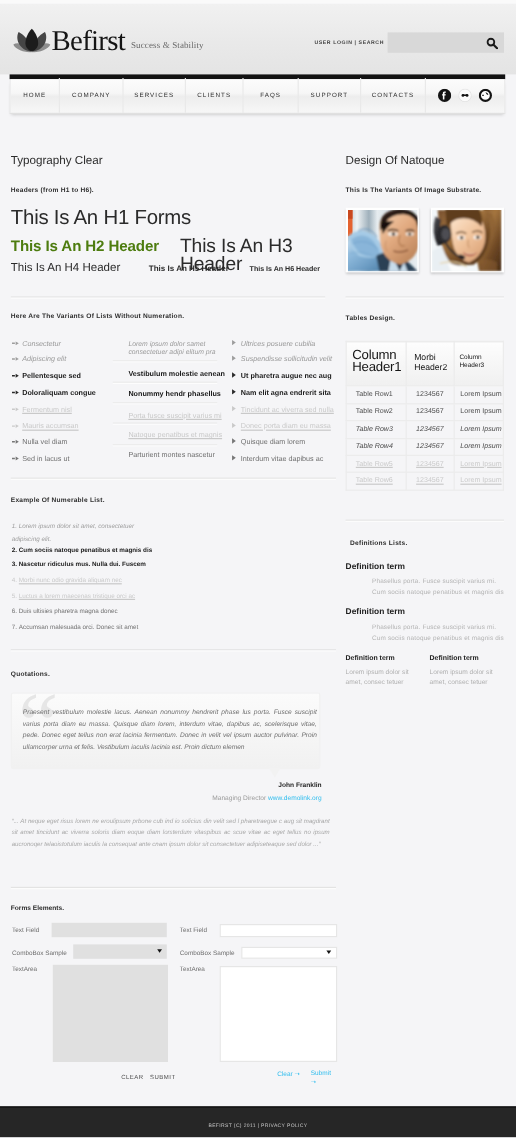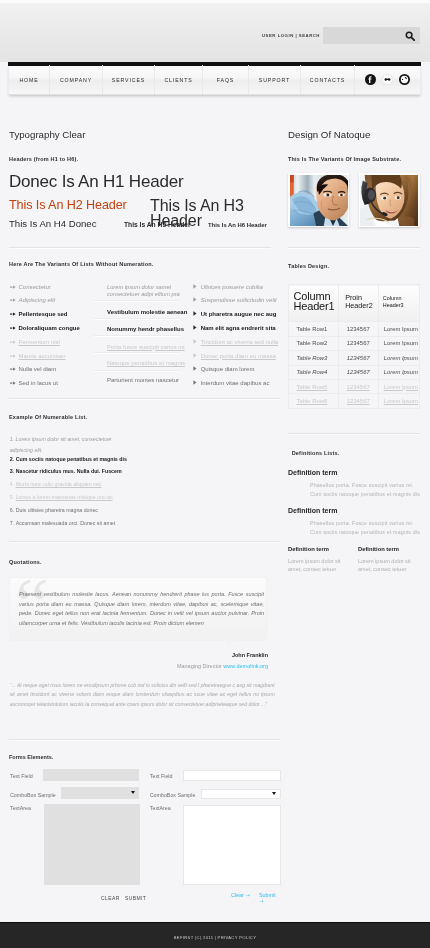--- a/index.html
+++ b/index.html
@@ -26,21 +26,21 @@
 .sicon{width:11px;height:11px;display:block;line-height:0}
 
 
 .colL{position:absolute;left:9px;top:103px;width:271px}
 .colR{position:absolute;left:288px;top:103px;width:132px}
 .sect-title{font-size:9.7px;color:#2b2b2b;letter-spacing:0;font-weight:normal;line-height:13px}
 .cap{font-size:5.5px;font-weight:bold;color:#2e2e2e;letter-spacing:0.2px;line-height:8px}
 
 
 .h1d{font-size:17px;color:#2b2b2b;font-weight:normal;line-height:22px;letter-spacing:-0.2px}
-.h2d{font-size:12.6px;color:#c2410c;font-weight:normal;line-height:16px;letter-spacing:-0.1px}
+.h2d{font-size:12.6px;color:#4d7c0f;font-weight:bold;line-height:16px;letter-spacing:-0.1px}
 .h3d{font-size:16px;color:#2b2b2b;font-weight:normal;line-height:15px;letter-spacing:-0.1px}
 .h4d{font-size:9.6px;color:#2b2b2b;font-weight:normal;line-height:13px}
 .h5d{font-size:6.7px;color:#2b2b2b;font-weight:bold;line-height:10px}
 .h6d{font-size:5.9px;color:#2b2b2b;font-weight:bold;line-height:9px}
 .li{position:relative;padding-left:10px;height:14px;line-height:14px;white-space:nowrap}
 .li .mk{position:absolute;left:0;top:0;color:#8e8e8e;font-size:6px}
 .i-italic{font-style:italic;color:#8b8b8b}
 .i-bold{font-weight:bold;color:#1f1f1f}
 .i-link{color:#c6c6c6;text-decoration:underline}
 .i-normal{color:#6e6e6e}
@@ -110,20 +110,33 @@
 
 
 .footer{position:absolute;left:0;bottom:0;width:430px;height:26px;background:#262626;border-top:1px solid #0d0d0d}
 .ftxt{position:absolute;left:0;top:11.5px;width:430px;text-align:center;font-size:4.2px;color:#c9c9c9;letter-spacing:0.3px}
 </style>
 </head>
 <body>
 
 <div class="page">
   <div class="hdr">
+    <div class="logo">
+      <span>
+          <svg class="logo-icon" viewBox="0 0 31 21" width="31" height="21">
+<path d="M15.5 20.6C8.4 20.6 1.9 17.9 0 14.0c2.8-1.4 6.5-1.1 9.6.9 2.4 1.5 4.5 3.3 5.9 5.7z" fill="#8d8d8d"></path>
+<path d="M15.5 20.6c7.1 0 13.6-2.7 15.5-6.6-2.8-1.4-6.5-1.1-9.6.9-2.4 1.5-4.5 3.3-5.9 5.7z" fill="#8d8d8d"></path>
+<path d="M15.5 19.8C10.6 19.8 6 16.8 4.2 12.2 2.9 8.8 3.4 5.3 4.6 3.6c1.9 1 4.9 3.1 7.1 6.3 2.2 3.1 3.4 6.6 3.8 9.9z" fill="#454545"></path>
+<path d="M15.5 19.8c4.9 0 9.5-3 11.3-7.6 1.3-3.4.8-6.9-.4-8.6-1.9 1-4.9 3.1-7.1 6.3-2.2 3.1-3.4 6.6-3.8 9.9z" fill="#454545"></path>
+<path d="M15.5 1.0c3.3 3.4 5.3 8 5.3 12.1 0 3.3-2.1 5.8-5.3 6.8-3.2-1-5.3-3.5-5.3-6.8 0-4.1 2-8.7 5.3-12.1z" fill="#1c1c1c"></path>
+</svg>
+        </span>
+      <span class="logo-name">Befirst</span>
+      <span class="logo-tag">Success &amp; Stability</span>
+    </div>
     <div class="userlinks">USER LOGIN | SEARCH</div>
     <input class="searchbox" placeholder="" style="">
     <span class="searchicon">
       <svg width="10" height="10" viewBox="0 0 10 10">
           <circle cx="4.1" cy="4.1" r="2.8" fill="none" stroke="#1a1a1a" stroke-width="1.5"></circle>
           <path d="M6.3 6.3L9.2 9.2" stroke="#1a1a1a" stroke-width="1.8" stroke-linecap="round"></path>
         </svg>
     </span>
   </div>
   <div class="navwrap">
@@ -150,24 +163,24 @@
         <span class="sicon"><svg width="11" height="11" viewBox="0 0 22 22">
               <circle cx="11" cy="11" r="11" fill="#141414"></circle>
               <path d="M11 3.6a7.4 7.4 0 100 14.8 7.4 7.4 0 000-14.8zm0 2.1a5.3 5.3 0 015.1 4.1h-2.4a5.3 5.3 0 00-1.2-1.7zM5.9 9.8h2.4a5.3 5.3 0 000 2.4H5.9a5.3 5.3 0 010-2.4z" fill="#fff"></path>
             </svg></span>
       </div>
     </div>
   </div>
   <div class="colL">
     <div class="sect-title" style="position:absolute;top:25px">Typography Clear</div>
     <div class="cap" style="position:absolute;top:52px">Headers (from H1 to H6).</div>
-    <div class="h1d" style="position:absolute;top:68px">Donec Is An H1 Header</div>
+    <div class="h1d" style="position:absolute;top:68px">This Is An H1 Forms</div>
     <div class="h2d" style="position:absolute;top:94px">This Is An H2 Header</div>
     <div class="h3d" style="position:absolute;top:95px;left:141px">This Is An H3 Header</div>
-    <div class="h4d" style="position:absolute;top:114px">This Is An H4 Donec</div>
+    <div class="h4d" style="position:absolute;top:114px">This Is An H4 Header</div>
     <div class="h5d" style="position:absolute;top:117px;left:115px">This Is An H5 Header</div>
     <div class="h6d" style="position:absolute;top:118px;left:199px">This Is An H6 Header</div>
     <div class="sep" style="top:144px;width:262px"></div>
     <div class="cap" style="position:absolute;top:157px">Here Are The Variants Of Lists Without Numeration.</div>
       <div class="li" style="left:0.7px;top:179.5px">
         <span class="mk"><svg width="6" height="4" viewBox="0 0 6 4">
             <path d="M0 2.1h2.4" stroke="#9d9d9d" stroke-width="1.2"></path>
             <path d="M3.0 0.5L5.7 2.1 3.0 3.7z" fill="#9d9d9d"></path>
           </svg></span>
         <span class="litx i-italic" style="left:8.8px">Consectetur</span>
@@ -454,21 +467,21 @@
 <path d="M44 46 Q52 44 58 48 L58 56 L44 56Z" fill="#8a5f33" opacity=".55"></path>
 </g>
 </svg>
 </div>
     <div class="sep" style="top:144px;width:132px"></div>
     <div class="cap" style="position:absolute;top:159px">Tables Design.</div>
     <table class="tbl" style="top:181px">
       <tbody>
           <tr>
             <th class="thd th1" style="width:50px"><span>Column Header1</span></th>
-            <th class="thd th2" style="width:40px"><span>Proin Header2</span></th>
+            <th class="thd th2" style="width:40px"><span>Morbi Header2</span></th>
             <th class="thd th3" style="width:42px"><span>Column Header3</span></th>
           </tr>
       <tr class="trow">
             <td class="t-normal">Table Row1</td>
             <td class="t-normal">1234567</td>
             <td class="t-normal">Lorem Ipsum</td>
           </tr>
       <tr class="trow">
             <td class="t-normal">Table Row2</td>
             <td class="t-normal">1234567</td>

